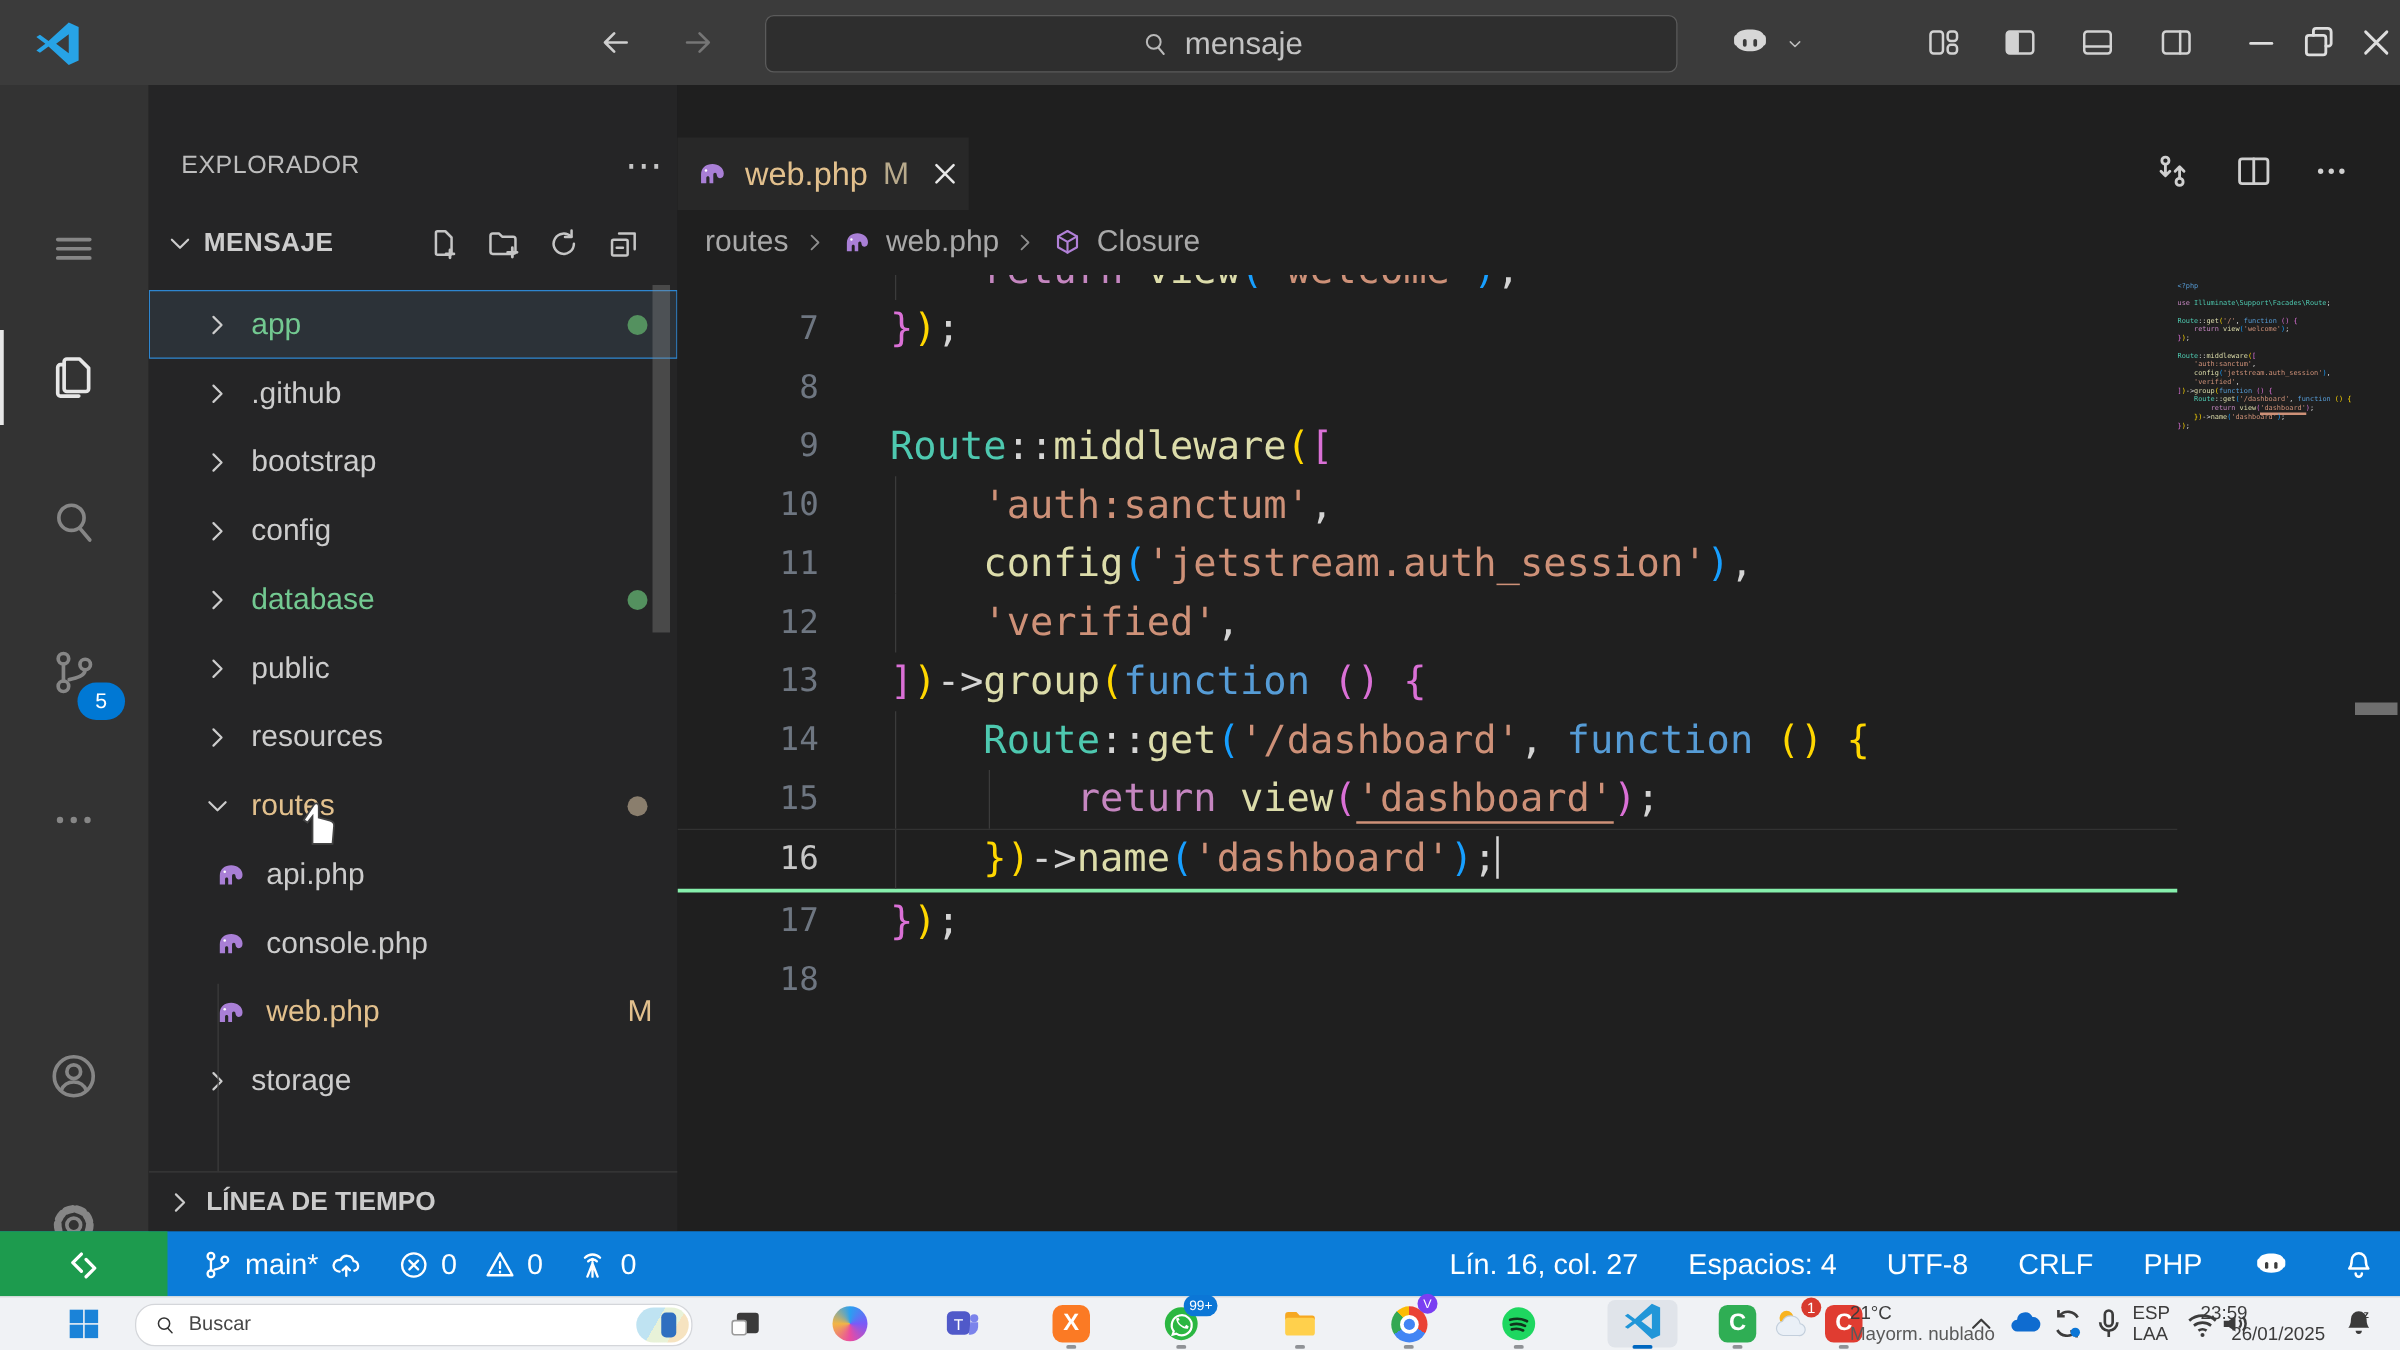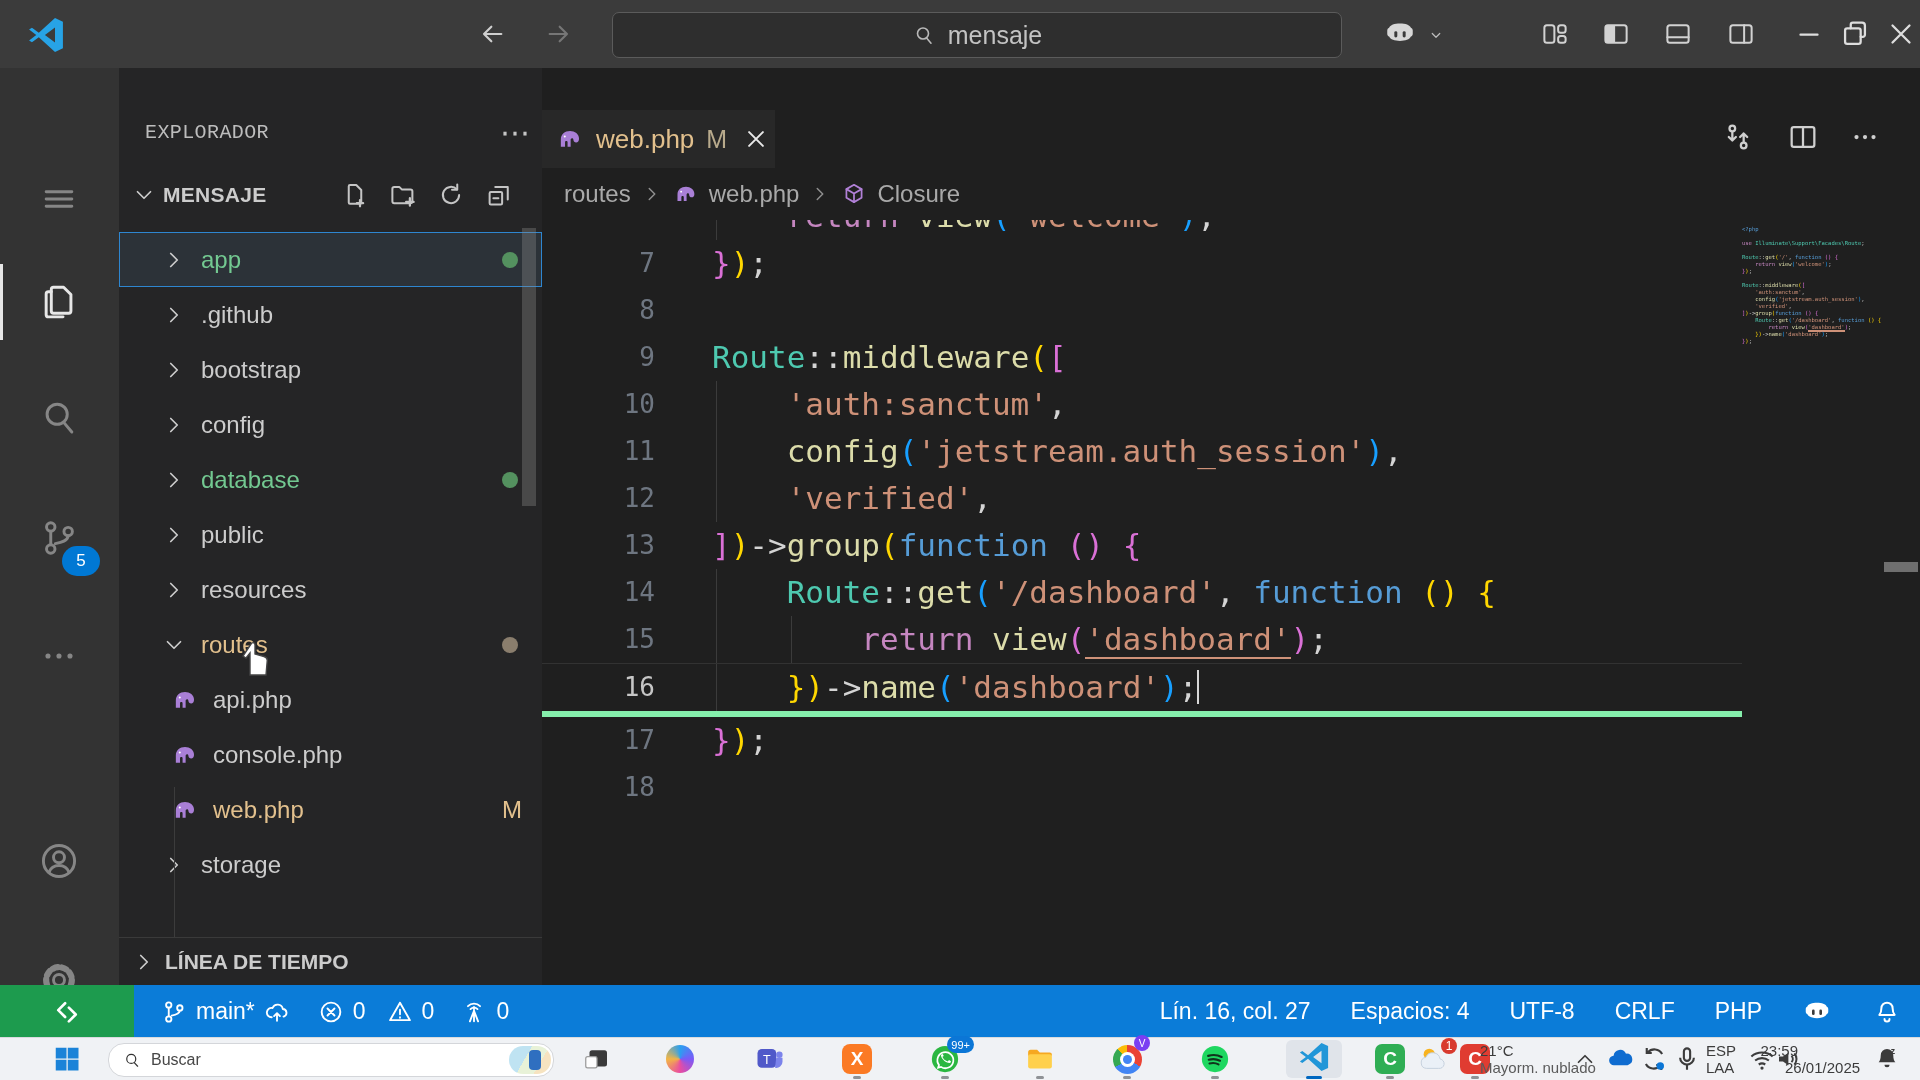--- a/index.html
+++ b/index.html
@@ -26,21 +26,21 @@
   .act-ico{position:absolute;left:31px;width:56px;height:56px;color:#868686;display:flex;align-items:center;justify-content:center;}
   .act-ico svg{width:44px;height:44px}
   .act-ico.on{color:#e7e7e7}
   #act-indicator{position:absolute;left:0;top:196px;width:3px;height:76px;background:#e7e7e7;}
   #scm-badge{position:absolute;left:62px;top:478px;min-width:30px;height:30px;border-radius:15px;
      background:var(--c-badge,#0078d4);color:#fff;font-size:17px;display:flex;align-items:center;justify-content:center;padding:0 4px;}
 
   
   #sidebar{position:absolute;left:119px;top:68px;width:423px;bottom:95px;background:#252526;color:#cccccc;overflow:hidden;}
   #exp-header{position:absolute;left:26px;top:44px;right:10px;height:40px;display:flex;align-items:center;}
-  #exp-title{font-size:20px;letter-spacing:.4px;color:#bdbdbd;font-family:Liberation Mono, monospace;}
+  #exp-title{font-size:20px;letter-spacing:.4px;color:#bdbdbd;}
   #exp-more{margin-left:auto;width:34px;height:34px;color:#c5c5c5;display:flex;align-items:center;justify-content:center;font-size:30px;}
   #section-row{position:absolute;left:0;top:107px;width:100%;height:40px;display:flex;align-items:center;}
   #section-row .chev{width:26px;height:26px;margin-left:12px;color:#ccc}
   #section-title{font-size:21px;font-weight:bold;margin-left:6px;letter-spacing:.3px;}
   .hico{width:30px;height:30px;color:#c5c5c5;margin-left:18px;}
   #section-icons{display:flex;margin-left:auto;margin-right:28px;}
   #file-tree{position:absolute;left:0;top:164px;width:100%;}
   .trow{position:relative;height:55px;display:flex;align-items:center;font-size:24px;}
   .trow .chev{width:26px;height:26px;margin-left:42px;color:#cccccc;flex:none}
   .trow .ficon{width:28px;height:28px;margin-left:52px;flex:none}
@@ -73,21 +73,21 @@
 
   #code-region{position:absolute;left:0;top:152px;right:178px;bottom:0;overflow:hidden;}
   #partial-line{height:20px;overflow:hidden;position:relative;}
   #partial-line .inner{margin-top:-27px;}
   .code-line{position:relative;height:47px;white-space:pre;}
   .lnum{position:absolute;left:0;width:113px;text-align:right;font-family:"DejaVu Sans Mono",monospace;
         font-size:26px;line-height:47px;color:#6e7681;}
   .lnum.act{color:#c6c6c6}
   .ltext{position:absolute;left:170px;top:0;font-family:"DejaVu Sans Mono",monospace;font-size:31px;line-height:47px;}
   .guide{position:absolute;top:0;width:1px;height:47px;background:#3b3b3b;}
-  .code-line.cur{border-top:1px solid #323232;border-bottom:6px solid #86efac;text-decoration:underline;}
+  .code-line.cur{border-top:1px solid #323232;border-bottom:3px solid #86efac;text-decoration:underline;}
   .caret{display:inline-block;width:2px;height:34px;background:#d8d8d8;vertical-align:-6px;}
   .tk-kw{color:var(--c-kw)} .tk-ctrl{color:var(--c-ctrl)} .tk-fn{color:var(--c-fn)}
   .tk-type{color:var(--c-type)} .tk-str{color:var(--c-str)} .tk-pln{color:var(--c-pln)}
   .tk-b1{color:var(--c-b1)} .tk-b2{color:var(--c-b2)} .tk-b3{color:var(--c-b3)}
   .tk-strU{color:var(--c-str);border-bottom:2px solid var(--c-str);}
 
   #minimap{position:absolute;top:158px;right:38px;width:140px;bottom:0;overflow:hidden;}
   .mline{font-family:"DejaVu Sans Mono",monospace;font-size:5.5px;line-height:7px;white-space:pre;}
   #overview-ruler{position:absolute;top:0;right:0;width:38px;bottom:0;}
   #ov-marker{position:absolute;right:2px;top:494px;width:34px;height:10px;background:#6f6f6f;}

